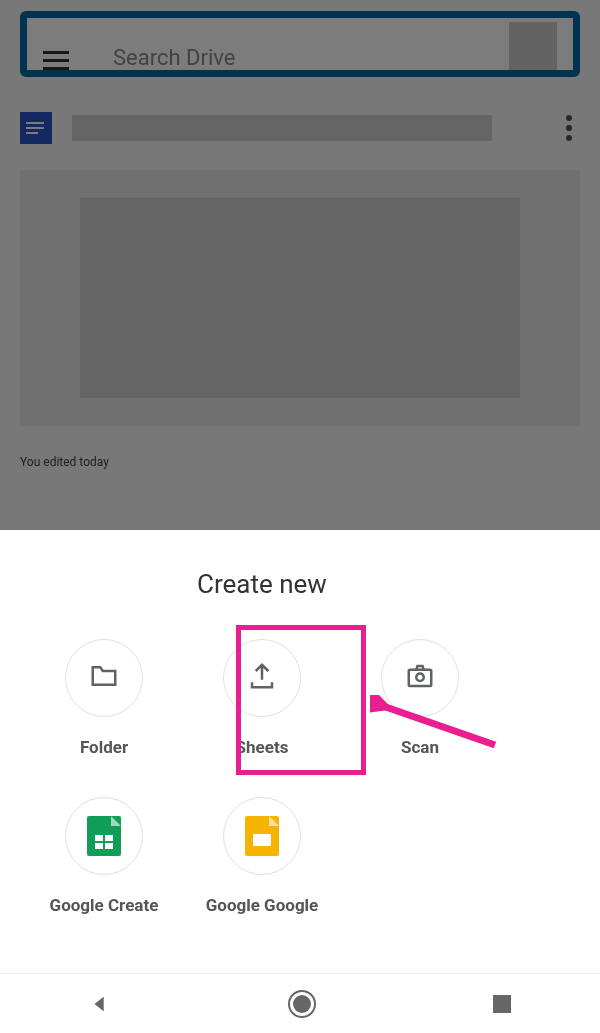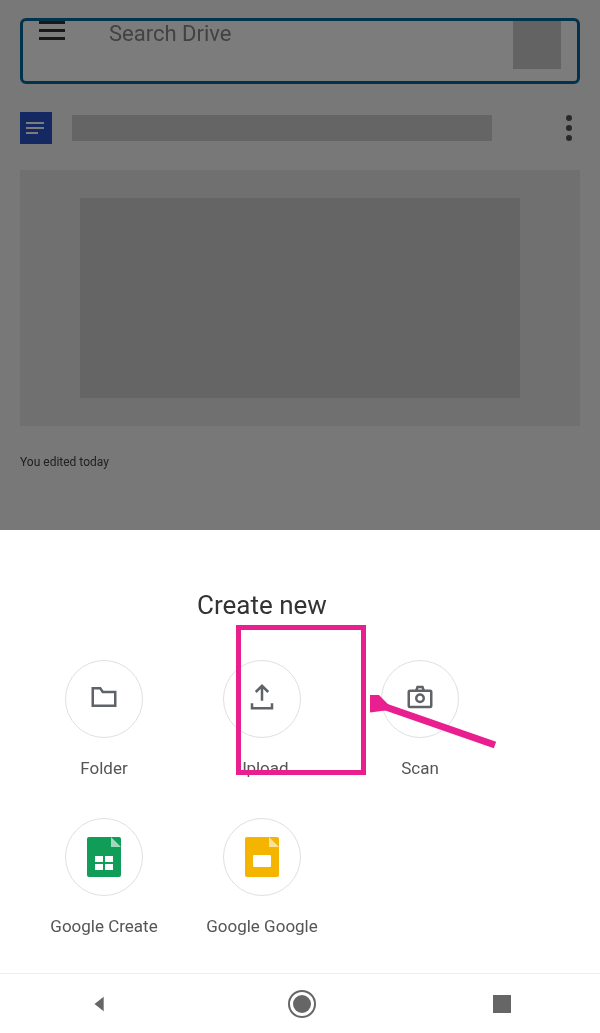--- a/index.html
+++ b/index.html
@@ -18,29 +18,29 @@
       top: 0;
       left: 0;
       width: 600px;
       height: 530px;
       background: #f5f5f5;
       filter: brightness(0.75);
     }
     
     .search-bar {
       position: absolute;
-      top: 18px;
+      top: 11px;
       left: 20px;
       width: 560px;
       height: 66px;
       background: #fff;
-      border: 3px solid #0369a1;
+      border: 7px solid #0369a1;
       border-radius: 6px;
       display: flex;
-      align-items: flex-start;
+      align-items: flex-end;
       padding: 0 16px;
     }
     
     .hamburger {
       width: 30px;
       display: flex;
       flex-direction: column;
       gap: 5px;
     }
     .hamburger span {
@@ -153,21 +153,21 @@
     
     
     .bottom-sheet {
       position: absolute;
       top: 530px;
       left: 0;
       width: 524px;
       height: 443px;
       background: #fff;
       border-radius: 16px 16px 0 0;
-      padding: 60px 30px 0;
+      padding: 39px 30px 0;
     }
     
     .sheet-title {
       text-align: center;
       font-size: 26px;
       color: #333;
       font-weight: 400;
       margin-bottom: 40px;
     }
     
@@ -192,20 +192,21 @@
       border: 1px solid #e0e0e0;
       display: flex;
       align-items: center;
       justify-content: center;
       margin-bottom: 20px;
     }
     
     .item-label {
       font-size: 17px;
       color: #555;
+      font-weight: bold;
     }
     
     
     .folder-icon svg, .upload-icon svg, .camera-icon svg { width: 30px; height: 30px; }
     .app-icon { width: 34px; height: 40px; position: relative; }
     .app-icon .page { width: 34px; height: 40px; border-radius: 2px; position: relative; }
     .app-icon .fold { position: absolute; top: 0; right: 0; width: 0; height: 0; border-left: 10px solid rgba(255,255,255,0.6); border-top: 10px solid transparent; }
     .page.blue { background: #4285f4; }
     .page.green { background: #0f9d58; }
     .page.yellow { background: #f4b400; }
@@ -310,21 +311,21 @@
     </div>
 
     <div class="grid-item">
       <div class="circle">
         <span class="upload-icon">
           <svg viewBox="0 0 24 24" fill="none" stroke="#5f6368" stroke-width="2">
               <path d="M12 3 L12 15 M7 8 L12 3 L17 8 M4 17 L4 21 L20 21 L20 17"></path>
             </svg>
         </span>
       </div>
-      <div class="item-label">Upload</div>
+      <div class="item-label">Sheets</div>
     </div>
 
     <div class="grid-item">
       <div class="circle">
         <span class="camera-icon">
           <svg viewBox="0 0 24 24" fill="none" stroke="#5f6368" stroke-width="2">
               <rect x="3" y="7" width="18" height="13" rx="1"></rect>
               <circle cx="12" cy="13" r="3"></circle>
               <path d="M9 7 L10 4 L14 4 L15 7"></path>
             </svg>

